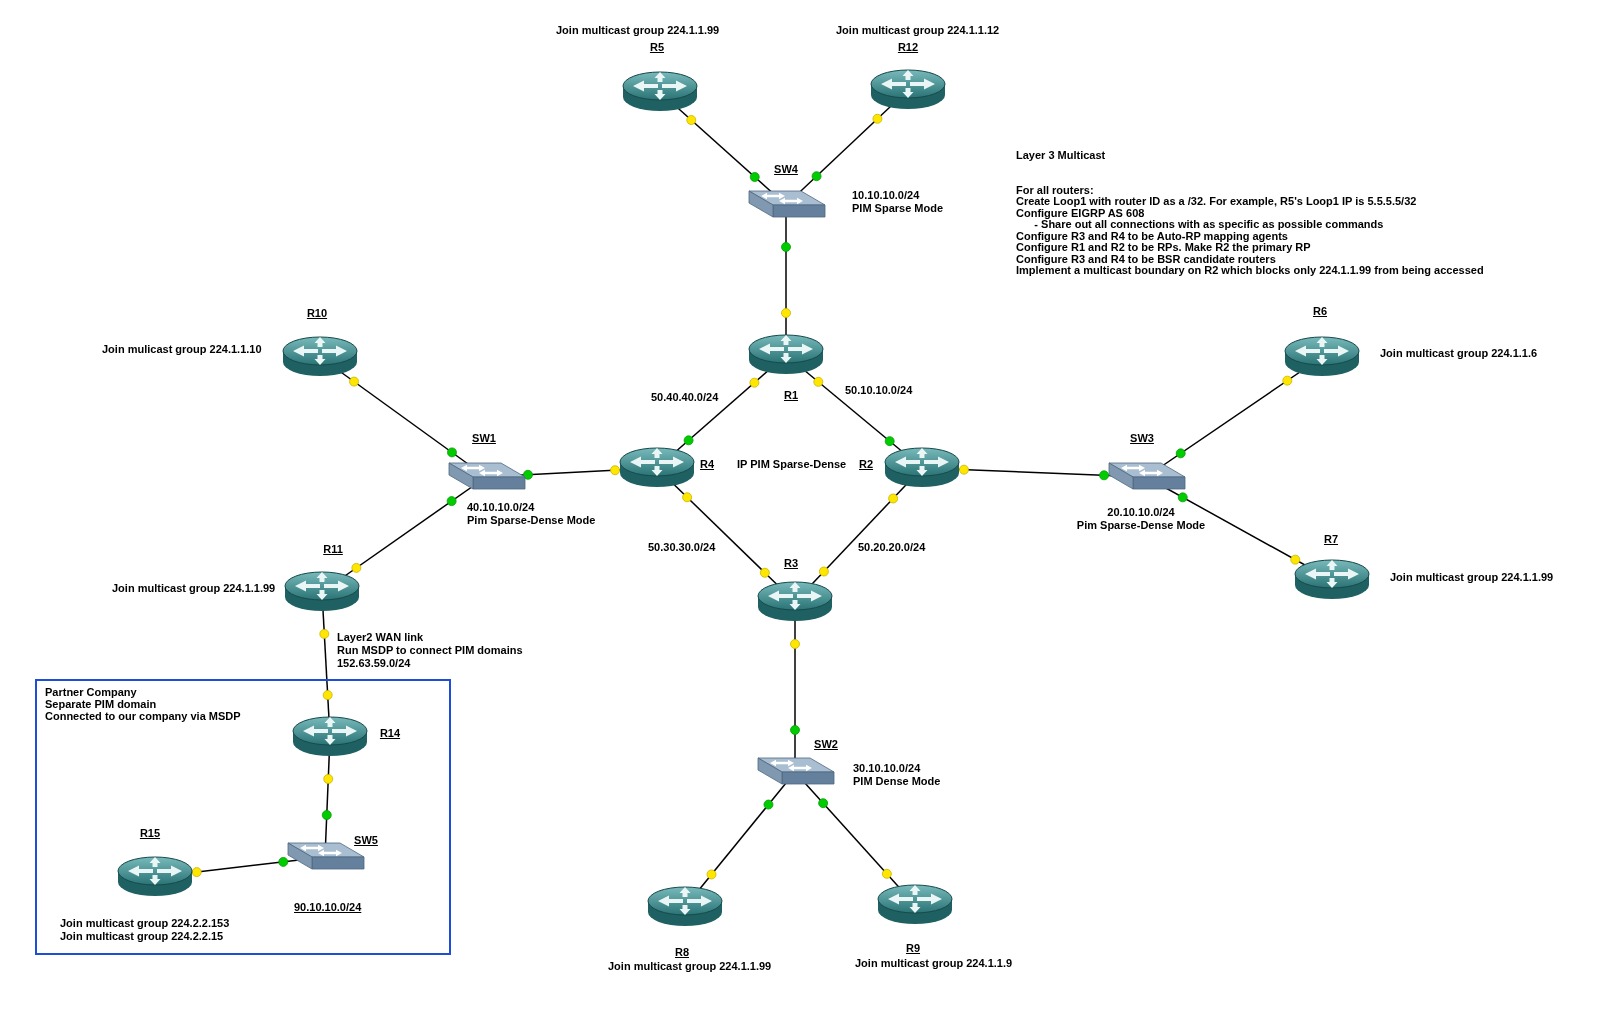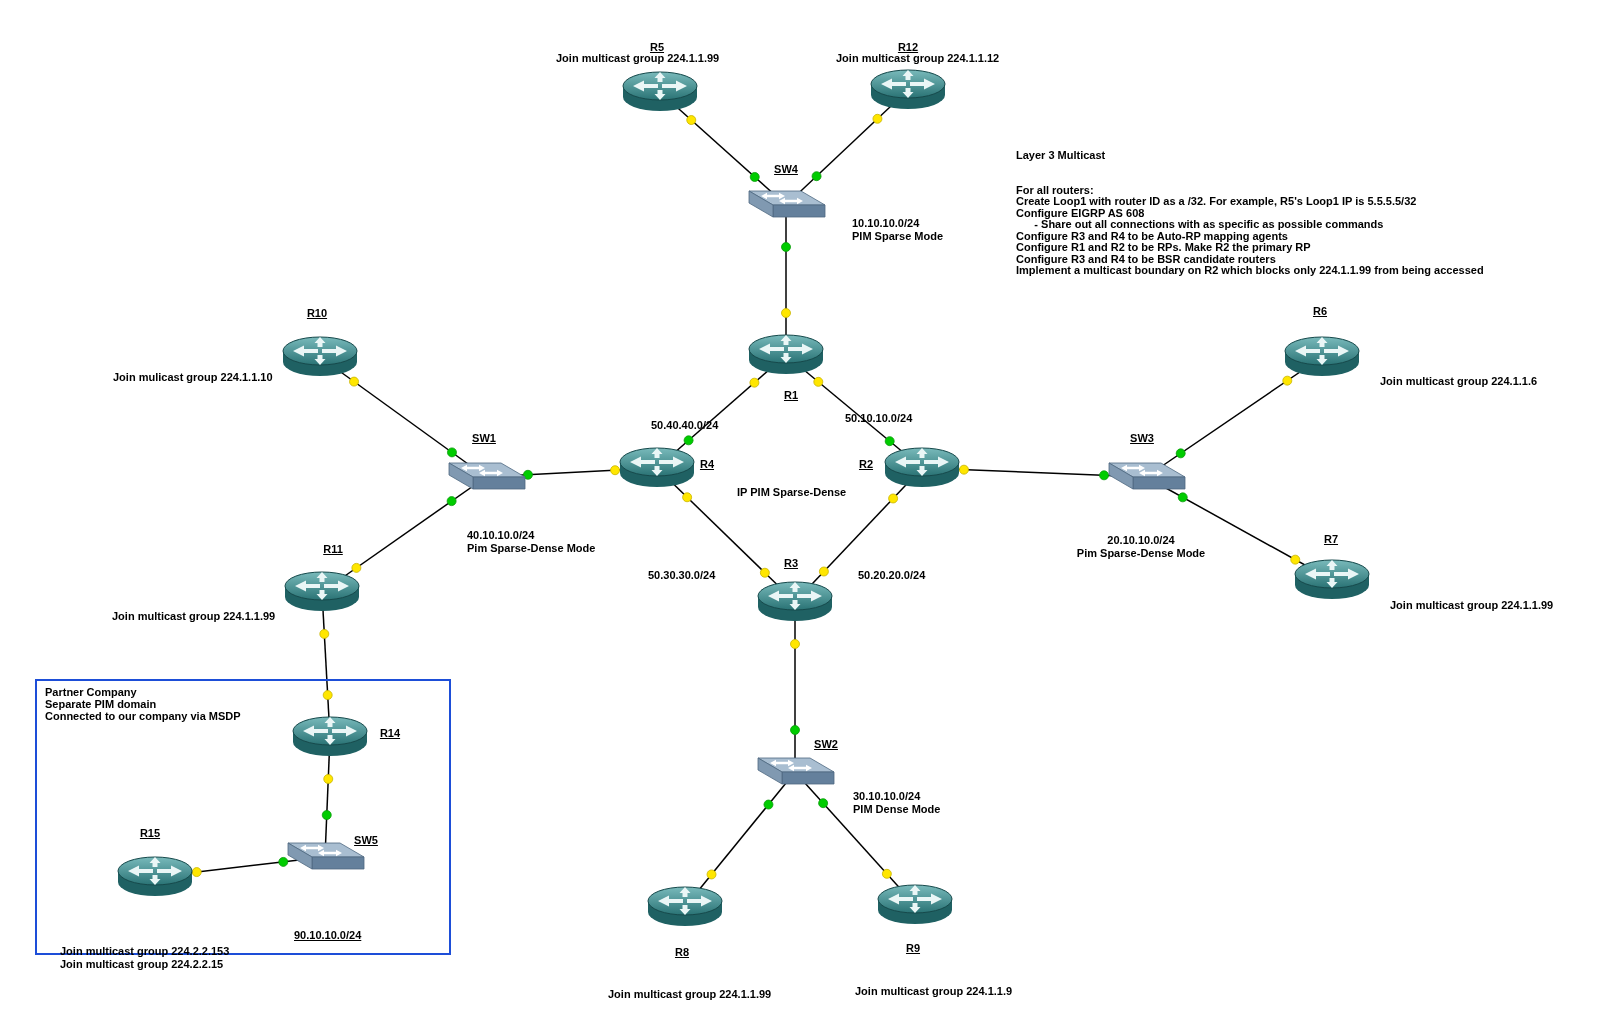--- a/index.html
+++ b/index.html
@@ -1,21 +1,21 @@
 <!DOCTYPE html>
 <html><head>
 <meta charset="utf-8">
 <style>
   html, body { margin: 0; padding: 0; background: #ffffff; }
   body { font-family: "Liberation Sans", sans-serif; }
   #canvas { position: relative; width: 1600px; height: 1010px; background: #ffffff; overflow: hidden; }
   #link-layer { position: absolute; left: 0; top: 0; width: 100%; height: 100%; }
   .node { position: absolute; }
   .node-label { position: absolute; transform: translate(-50%, -50%); font-size: 11px; font-weight: bold; color: #000; white-space: nowrap; text-decoration: underline; }
-  .caption { position: absolute; font-size: 11px; font-weight: bold; color: #000; line-height: 13px; white-space: nowrap; margin-top: 28px; }
+  .caption { position: absolute; font-size: 11px; font-weight: bold; color: #000; line-height: 13px; white-space: nowrap; }
   .caption.center { transform: translateX(-50%); text-align: center; }
   #note { position: absolute; font-size: 11px; font-weight: bold; color: #000; line-height: 11.5px; white-space: pre; margin-top: 32px; }
   #partner-box { position: absolute; border: 2px solid #1d4ed8; padding: 5px 8px; font-size: 11px; font-weight: bold; line-height: 12px; color: #000; }
 </style>
 </head>
 <body>
 
 <svg width="0" height="0" style="position:absolute" aria-hidden="true">
   <defs>
     <linearGradient id="routerGrad" x1="0" y1="0" x2="0" y2="1">
@@ -260,30 +260,35 @@
     <div class="caption" style="left: 556px; top: 24px;">
       <div>Join multicast group 224.1.1.99</div>
     </div>
     <div class="caption" style="left: 836px; top: 24px;">
       <div>Join multicast group 224.1.1.12</div>
     </div>
     <div class="caption" style="left: 852px; top: 189px;">
       <div>10.10.10.0/24</div>
       <div>PIM Sparse Mode</div>
     </div>
-    <div class="caption" style="left: 113px; top: 343px; text-align: right;">
+    <div class="caption" style="left: 102px; top: 343px; text-align: right;">
       <div>Join mulicast group 224.1.1.10</div>
     </div>
     <div class="caption" style="left: 467px; top: 501px;">
       <div>40.10.10.0/24</div>
       <div>Pim Sparse-Dense Mode</div>
     </div>
     <div class="caption" style="left: 112px; top: 582px;">
       <div>Join multicast group 224.1.1.99</div>
     </div>
+    <div class="caption" style="left: 337px; top: 631px;">
+      <div>Layer2 WAN link</div>
+      <div>Run MSDP to connect PIM domains</div>
+      <div>152.63.59.0/24</div>
+    </div>
     <div class="caption" style="left: 651px; top: 391px;">
       <div>50.40.40.0/24</div>
     </div>
     <div class="caption" style="left: 845px; top: 384px;">
       <div>50.10.10.0/24</div>
     </div>
     <div class="caption" style="left: 737px; top: 458px;">
       <div>IP PIM Sparse-Dense</div>
     </div>
     <div class="caption" style="left: 648px; top: 541px;">

